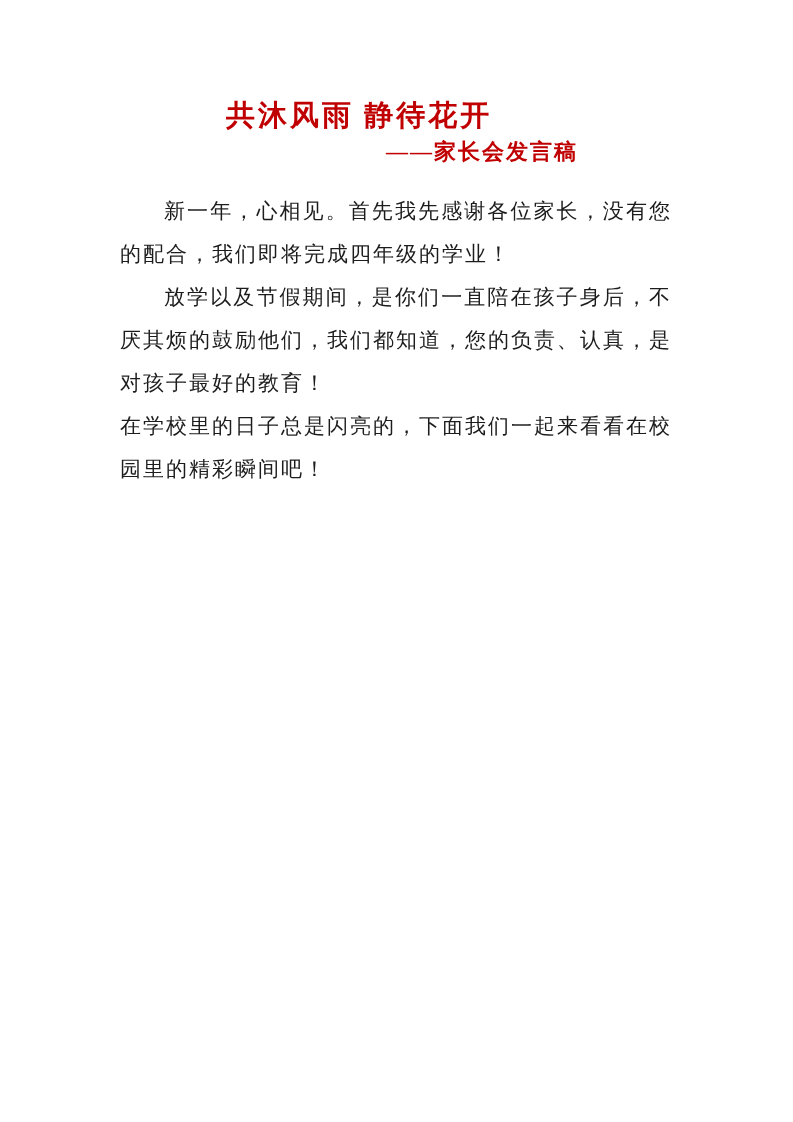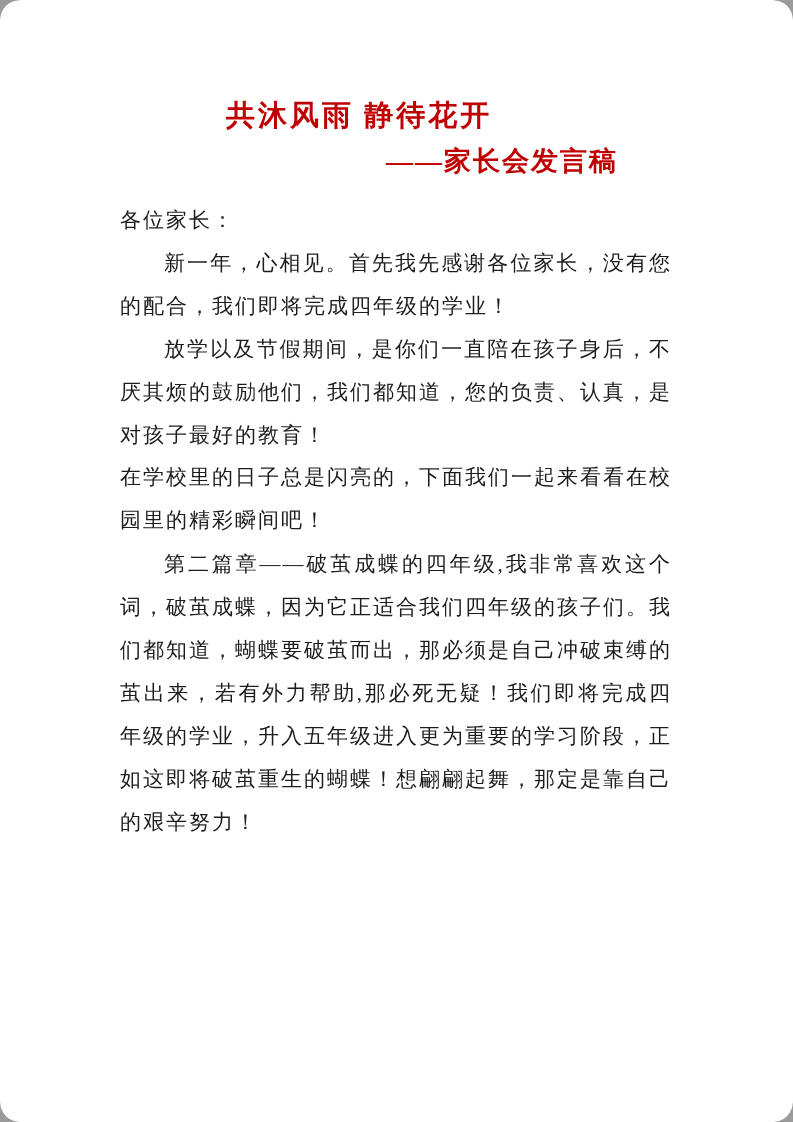--- a/index.html
+++ b/index.html
@@ -1,15 +1,15 @@
 <!DOCTYPE html>
 <html><head>
 <meta charset="utf-8">
 <style>
-  * { margin: 0; padding: 0; box-sizing: border-box; border-radius: 20px; }
+  * { margin: 0; padding: 0; box-sizing: border-box; }
   html, body { background: #9b9b9b; }
   body { font-family: "Liberation Serif", "DejaVu Serif", serif; }
 
   .page {
     position: relative;
     width: 793px;
     height: 1122px;
     margin: 0 auto;
     background: #ffffff;
     overflow: hidden;
@@ -20,46 +20,46 @@
     font-size: 29px;
     line-height: 36px;
     font-weight: bold;
     color: #c00000;
     letter-spacing: 3px;
     margin-left: 106px;
     white-space: pre;
   }
 
   .doc-subtitle {
-    font-size: 27px;
+    font-size: 22px;
     line-height: 30px;
     font-weight: bold;
     color: #c00000;
     letter-spacing: 2px;
-    margin-top: 13px;
+    margin-top: 4px;
     margin-left: 266px;
   }
 
   .doc-body {
     margin-top: 23px;
     font-size: 21px;
     line-height: 43px;
     color: #1c1c1c;
     letter-spacing: 2px;
     text-align: justify;
     text-justify: inter-character;
   }
 
   .doc-body p { margin: 0; }
 
   .salutation { text-indent: 0; }
 
   .indent-2  { text-indent: 44px; }
   .indent-lg { text-indent: 78px; }
-  .indent-0  { text-indent: 0; font-family: Liberation Mono, monospace; }
+  .indent-0  { text-indent: 0; }
 
   .inline-heading {
     font-family: "Liberation Sans", "DejaVu Sans", sans-serif;
     font-size: 28px;
     font-weight: bold;
     color: #111111;
     letter-spacing: 2px;
     line-height: 1;
     vertical-align: -2px;
     white-space: pre;
@@ -69,27 +69,25 @@
 <body>
 
 <div class="page">
 
   <div class="doc-title">共沐风雨 静待花开</div>
 
   <div class="doc-subtitle">——家长会发言稿</div>
 
   <div class="doc-body">
 
-    <p class="salutation">各位家长：</p>
 
 
     <p class="indent-2">新一年，心相见。首先我先感谢各位家长，没有您的配合，我们即将完成四年级的学业！</p>
 
     <p class="indent-2">放学以及节假期间，是你们一直陪在孩子身后，不厌其烦的鼓励他们，我们都知道，您的负责、认真，是对孩子最好的教育！</p>
 
 
 
     <p class="indent-0">在学校里的日子总是闪亮的，下面我们一起来看看在校园里的精彩瞬间吧！</p>
 
-    <p class="indent-2">第二篇章——破茧成蝶的四年级,我非常喜欢这个词，破茧成蝶，因为它正适合我们四年级的孩子们。我们都知道，蝴蝶要破茧而出，那必须是自己冲破束缚的茧出来，若有外力帮助,那必死无疑！我们即将完成四年级的学业，升入五年级进入更为重要的学习阶段，正如这即将破茧重生的蝴蝶！想翩翩起舞，那定是靠自己的艰辛努力！</p>
 
   </div>
 </div>
 
 </body></html>

